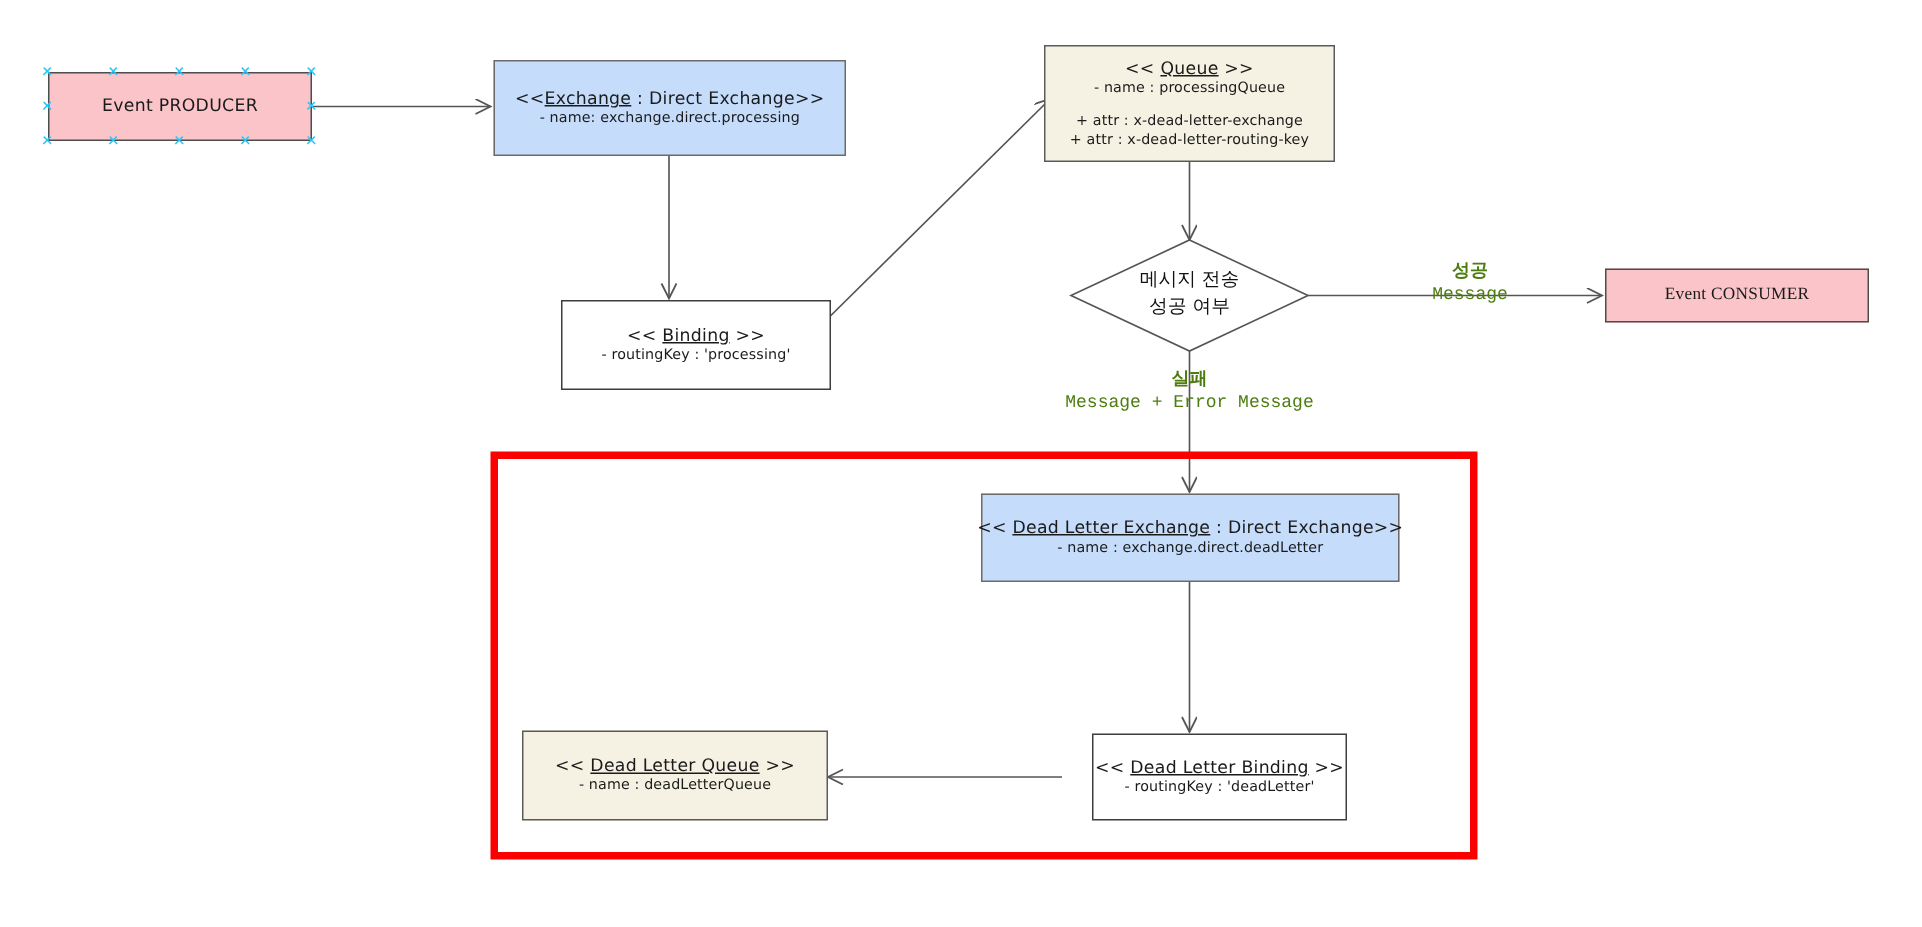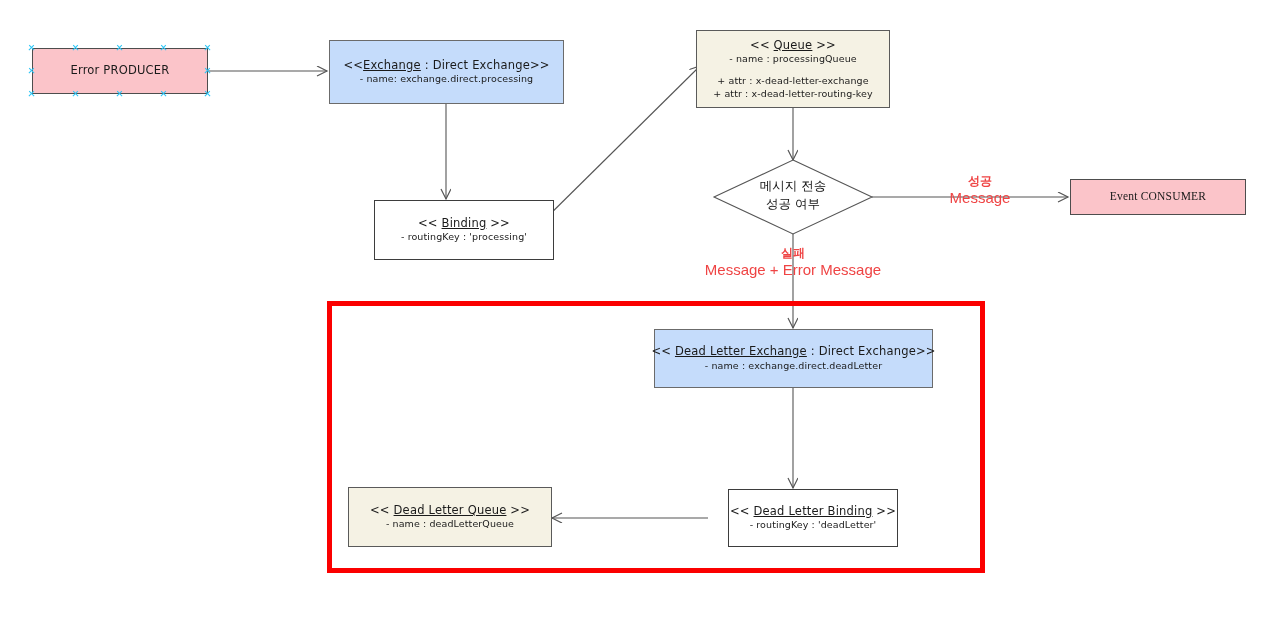--- a/index.html
+++ b/index.html
@@ -65,32 +65,32 @@
     background: #f5f2e4;
     border-color: #5a5a5a;
   }
   .white {
     background: #ffffff;
     border-color: #3d3d3d;
     margin-left: 19px;
   }
   .plain-label {
     position: absolute;
-    font-family: Liberation Sans, sans-serif;
-    color: #ef4444;
+    font-family: Liberation Mono, monospace;
+    color: #4d7c0f;
     text-align: center;
     line-height: 1.25;
     white-space: nowrap;
   }
   .plain-label .ko {
     font-size: 12px;
     font-weight: 600;
   }
   .plain-label .en {
-    font-size: 15px;
+    font-size: 12px;
   }
   .diamond-label {
     position: absolute;
     font-family: "DejaVu Sans", sans-serif;
     font-size: 12.5px;
     color: #111111;
     text-align: center;
     line-height: 1.45;
     white-space: nowrap;
     pointer-events: none;
@@ -148,21 +148,21 @@
     <line x1="872" y1="197" x2="1068" y2="197" stroke="#555555" stroke-width="1.1" marker-end="url(#arrow-open)"></line>
 
     <line x1="793" y1="234" x2="793" y2="328" stroke="#555555" stroke-width="1.1" marker-end="url(#arrow-open)"></line>
 
     <line x1="793" y1="388" x2="793" y2="488" stroke="#555555" stroke-width="1.1" marker-end="url(#arrow-open)"></line>
 
     <line x1="708" y1="518" x2="552" y2="518" stroke="#555555" stroke-width="1.1" marker-end="url(#arrow-open)"></line>
   </svg>
 
   <div class="node pink" style="left:32px; top:48px; width:176px; height:46px;">
-    <div class="title">Error PRODUCER</div>
+    <div class="title">Event PRODUCER</div>
   </div>
   <div class="sel-handle" style="left:28px; top:44px;"></div>
   <div class="sel-handle" style="left:116px; top:44px;"></div>
   <div class="sel-handle" style="left:204px; top:44px;"></div>
   <div class="sel-handle" style="left:28px; top:67px;"></div>
   <div class="sel-handle" style="left:204px; top:67px;"></div>
   <div class="sel-handle" style="left:28px; top:90px;"></div>
   <div class="sel-handle" style="left:116px; top:90px;"></div>
   <div class="sel-handle" style="left:204px; top:90px;"></div>
   <div class="sel-handle" style="left:72px; top:44px;"></div>

